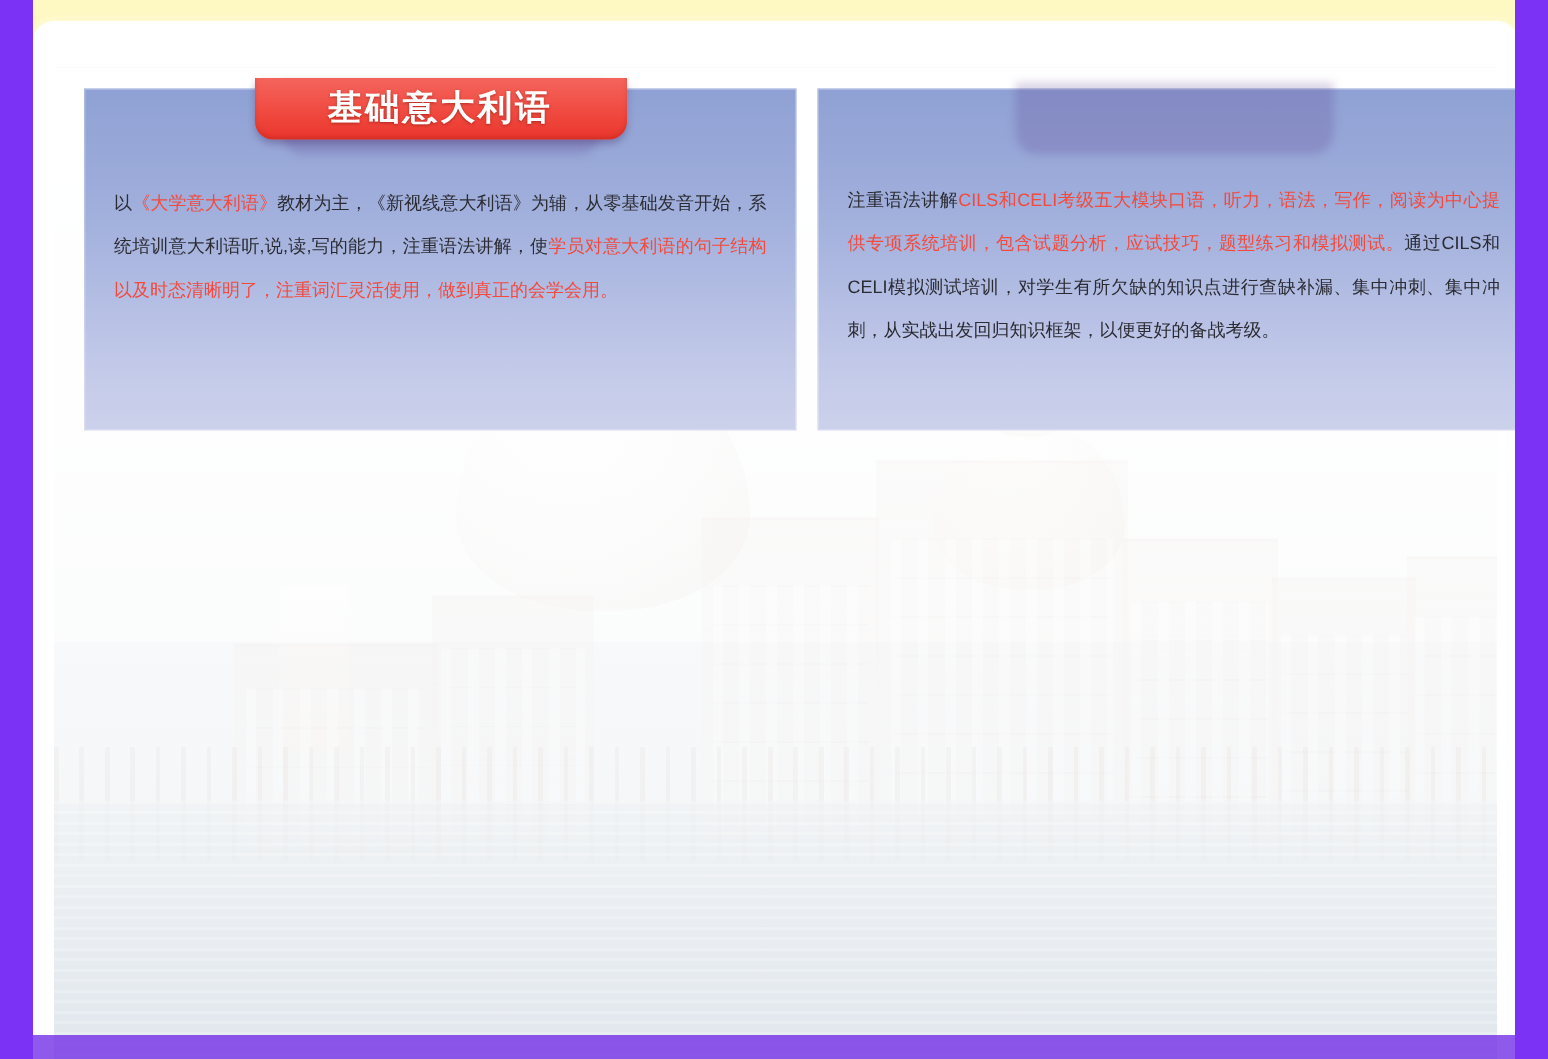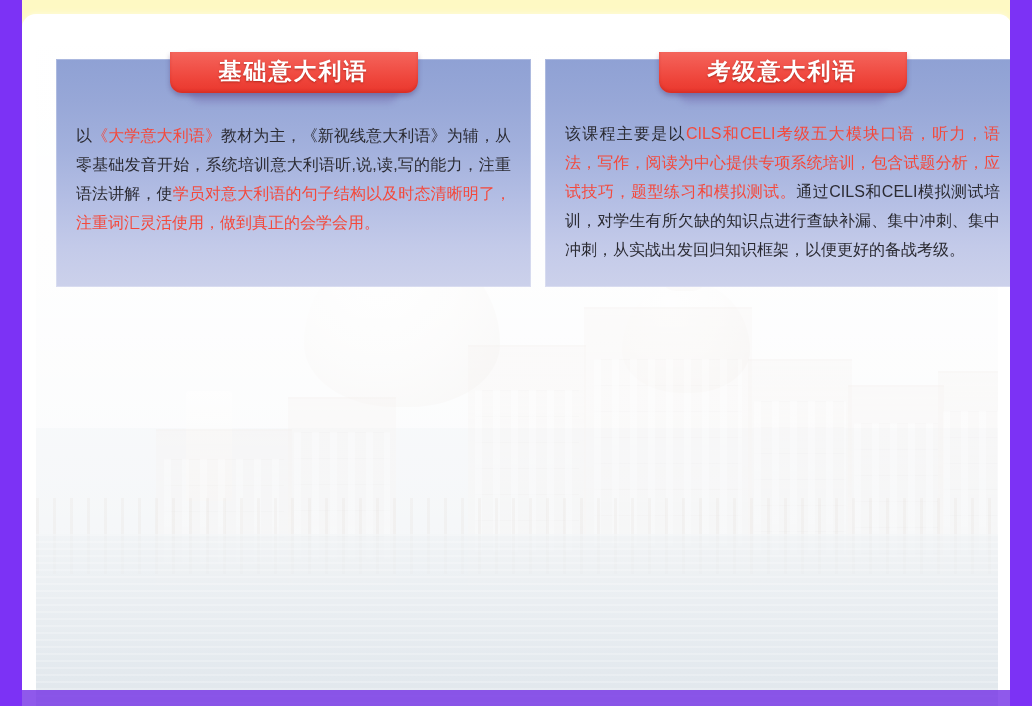--- a/index.html
+++ b/index.html
@@ -236,21 +236,21 @@
     line-height: 1.1;
     text-shadow: 0 1px 2px rgba(130,20,10,0.55);
     white-space: nowrap;
   }
 
   
   .panel-body {
     position: absolute;
     left: 20px; right: 20px;
     top: 62px;
-    font-size: 16px;
+    font-size: 12px;
     line-height: 29px;
     color: #2b2b33;
     text-align: justify;
     text-justify: inter-ideograph;
   }
   .hl { color: #f4493c; }
   .panel-body p { margin: 0; }
 
   .panel.right .panel-body { top: 60px; }
 </style>
@@ -291,25 +291,22 @@
         <div class="ribbon">
           <span class="ribbon-title">基础意大利语</span>
         </div>
         <div class="panel-body">
           <p><span>以</span><span class="hl">《大学意大利语》</span><span>教材为主，《新视线意大利语》为辅，从零基础发音开始，系统培训意大利语听,说,读,写的能力，注重语法讲解，使</span><span class="hl">学员对意大利语的句子结构以及时态清晰明了，注重词汇灵活使用，做到真正的会学会用。</span></p>
         </div>
       </div>
 
       <div class="panel right">
         <div class="ribbon-shadow"></div>
-        <div class="ribbon">
-          <span class="ribbon-title">考级意大利语</span>
-        </div>
         <div class="panel-body">
-          <p><span>该课程主要是以</span><span class="hl">CILS和CELI考级五大模块口语，听力，语法，写作，阅读为中心提供专项系统培训，包含试题分析，应试技巧，题型练习和模拟测试。</span><span>通过CILS和CELI模拟测试培训，对学生有所欠缺的知识点进行查缺补漏、集中冲刺、集中冲刺，从实战出发回归知识框架，以便更好的备战考级。</span></p>
+          <p><span>注重语法讲解</span><span class="hl">CILS和CELI考级五大模块口语，听力，语法，写作，阅读为中心提供专项系统培训，包含试题分析，应试技巧，题型练习和模拟测试。</span><span>通过CILS和CELI模拟测试培训，对学生有所欠缺的知识点进行查缺补漏、集中冲刺、集中冲刺，从实战出发回归知识框架，以便更好的备战考级。</span></p>
         </div>
       </div>
 
     </div>
 
     <div class="purple-band"></div>
   </div>
 
   <div class="edge left"></div>
   <div class="edge right"></div>

